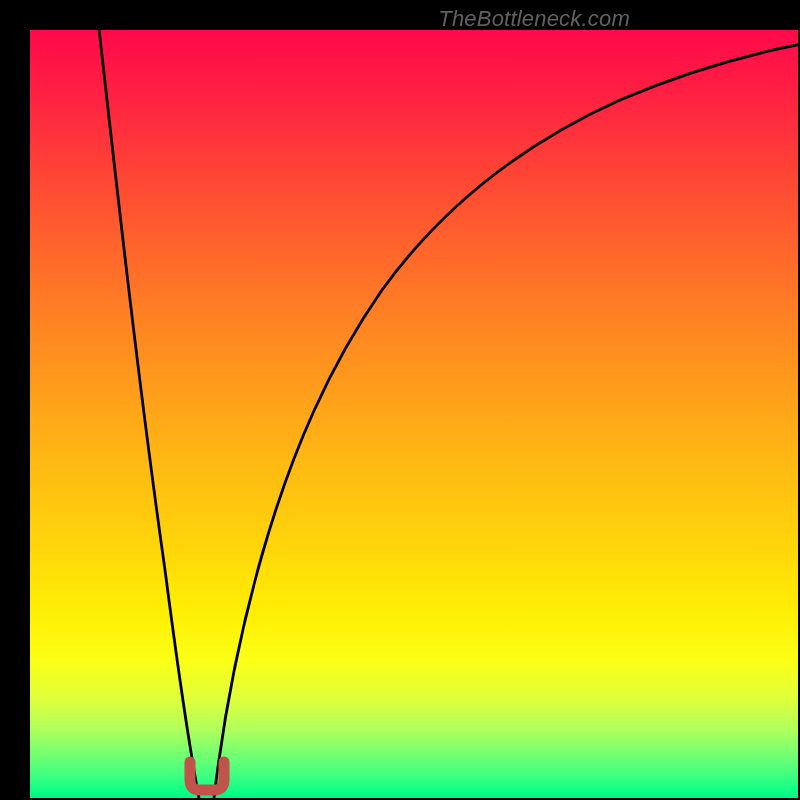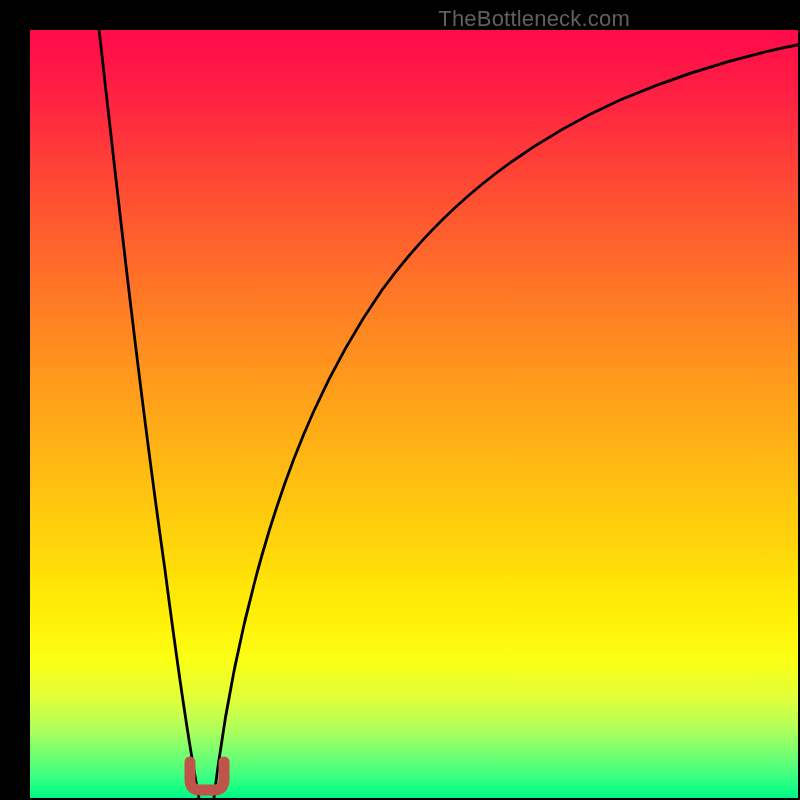--- a/index.html
+++ b/index.html
@@ -6,20 +6,21 @@
   html, body { width: 800px; height: 800px; overflow: hidden; }
   body {
     font-family: Arial, Helvetica, sans-serif;
     background: #000;
   }
   .outer {
     width: 640px;
     height: 800px;
     background: #000;
     position: relative;
+    font-style: italic;
   }
   .watermark {
     position: absolute;
     top: 6px;
     right: 10px;
     font-size: 22px;
     font-weight: 400;
     color: #606060;
     letter-spacing: 0.2px;
     font-family: Arial, sans-serif;

